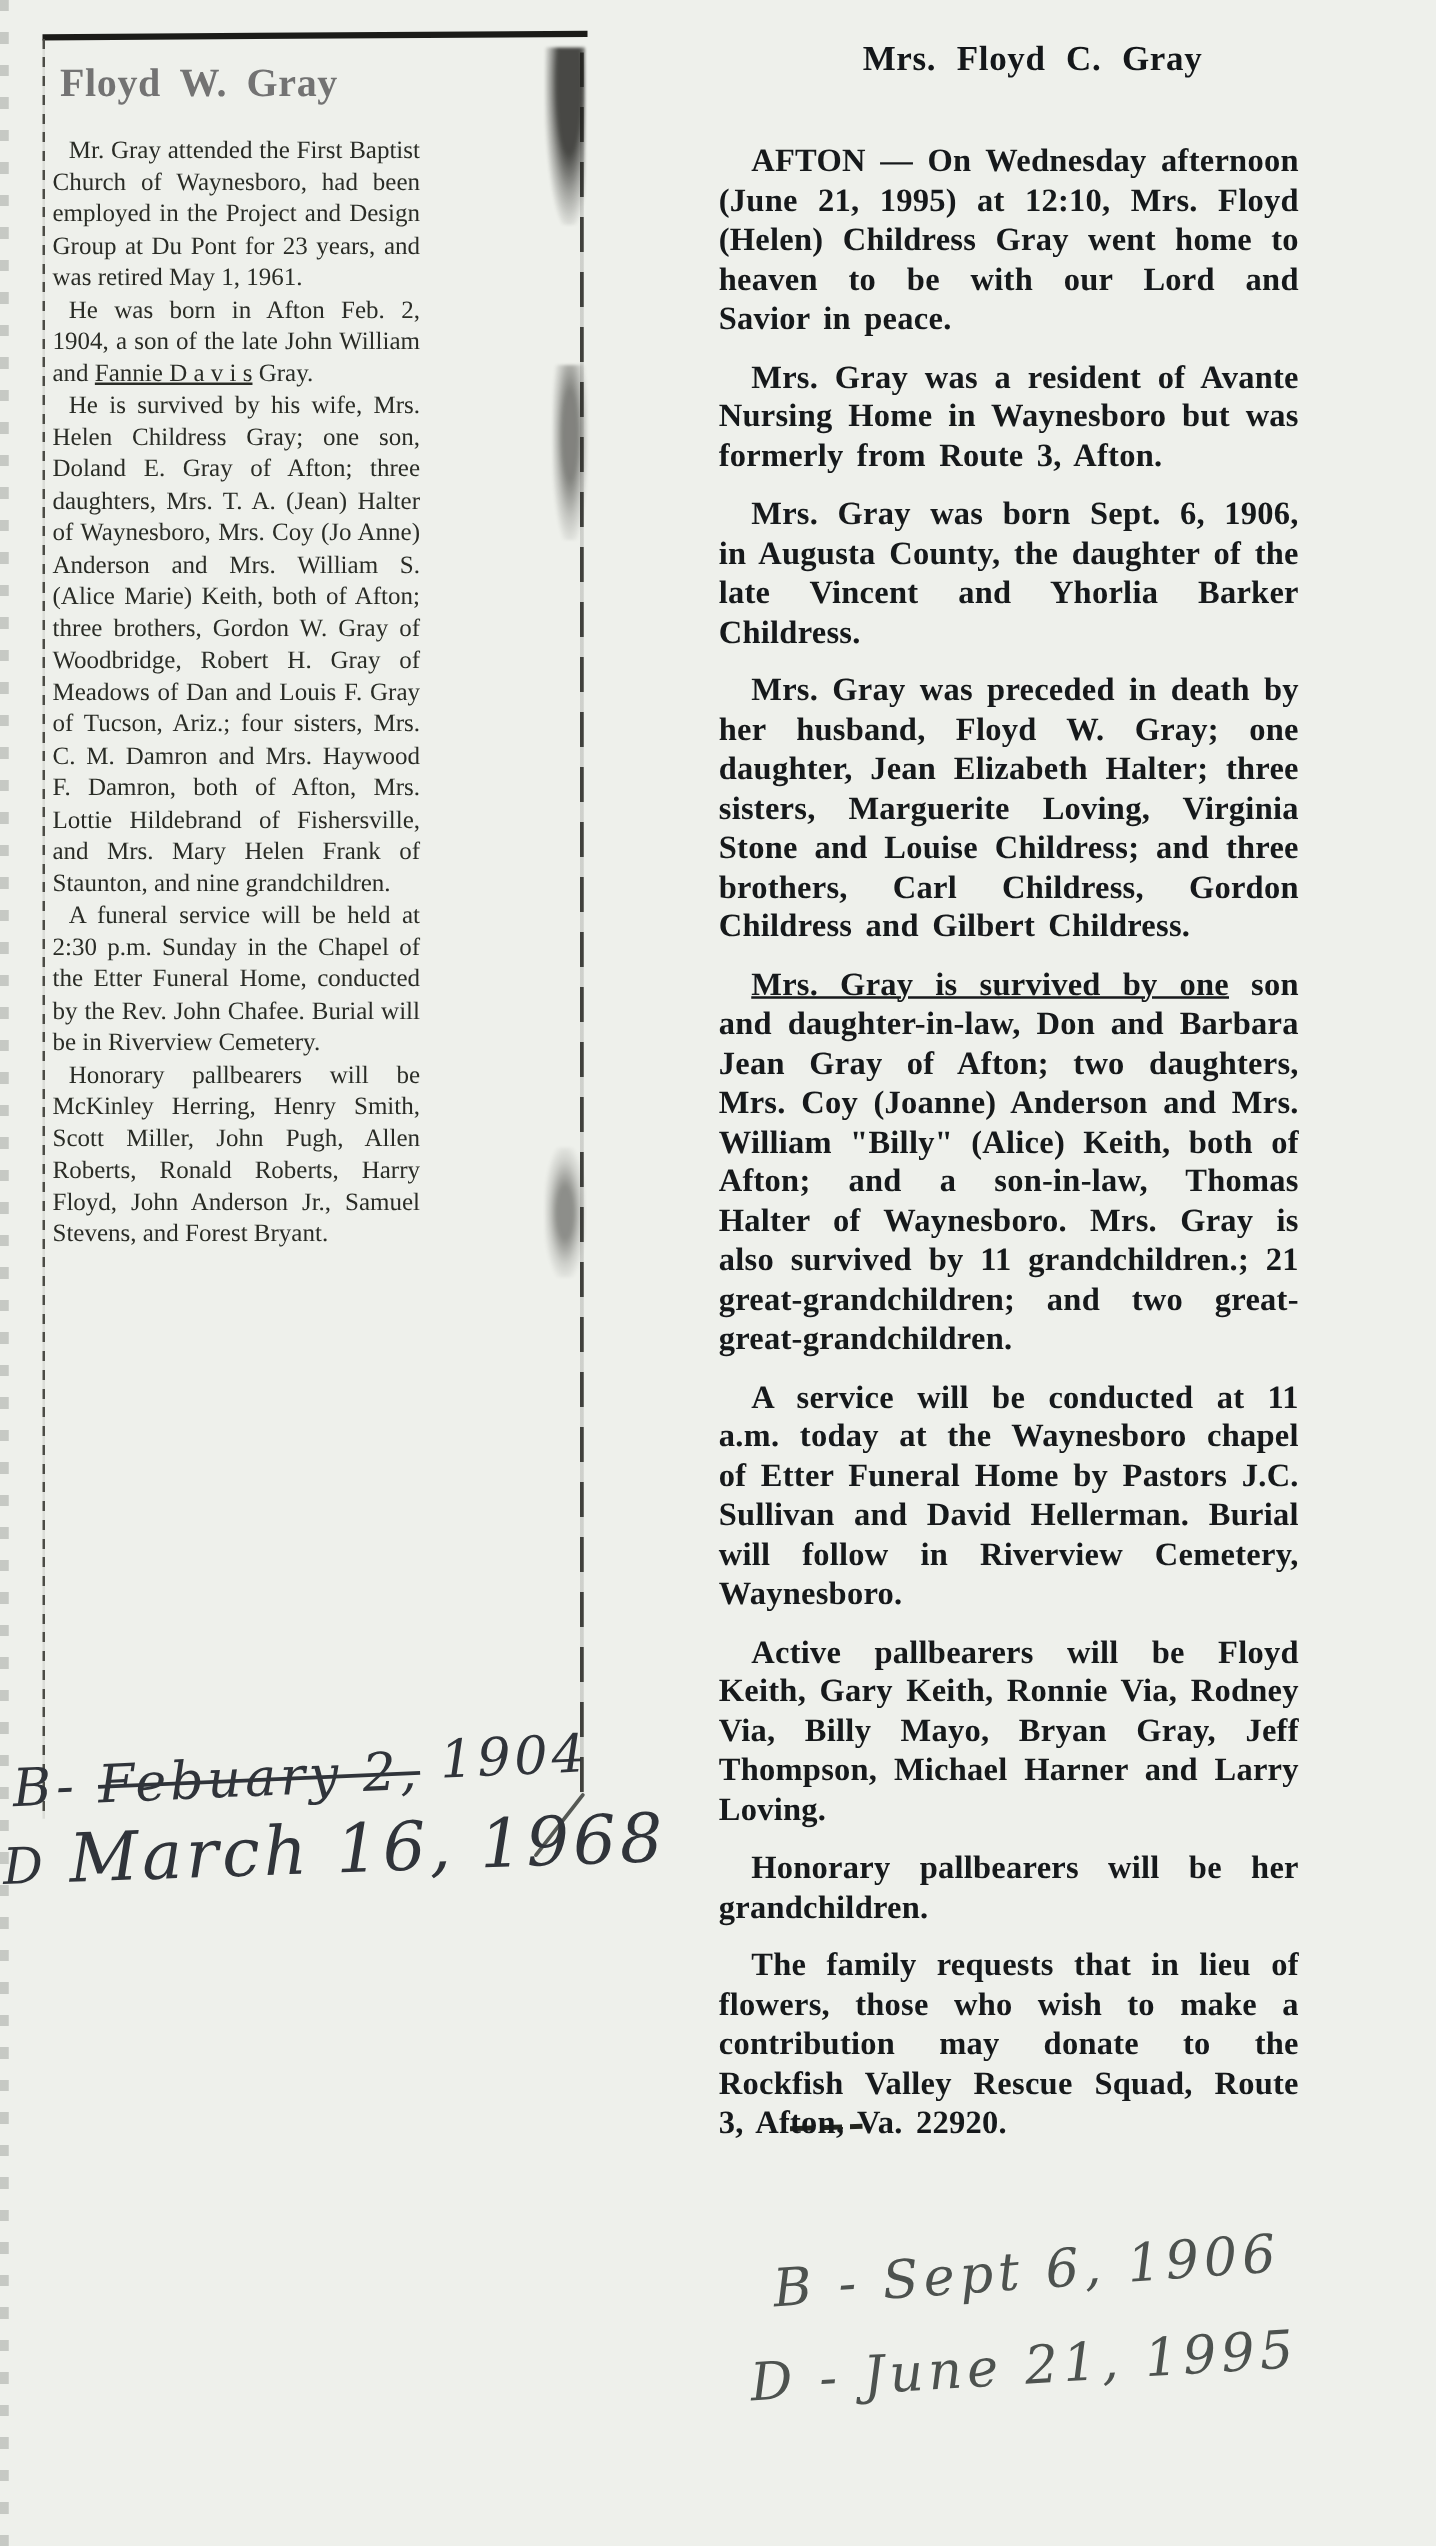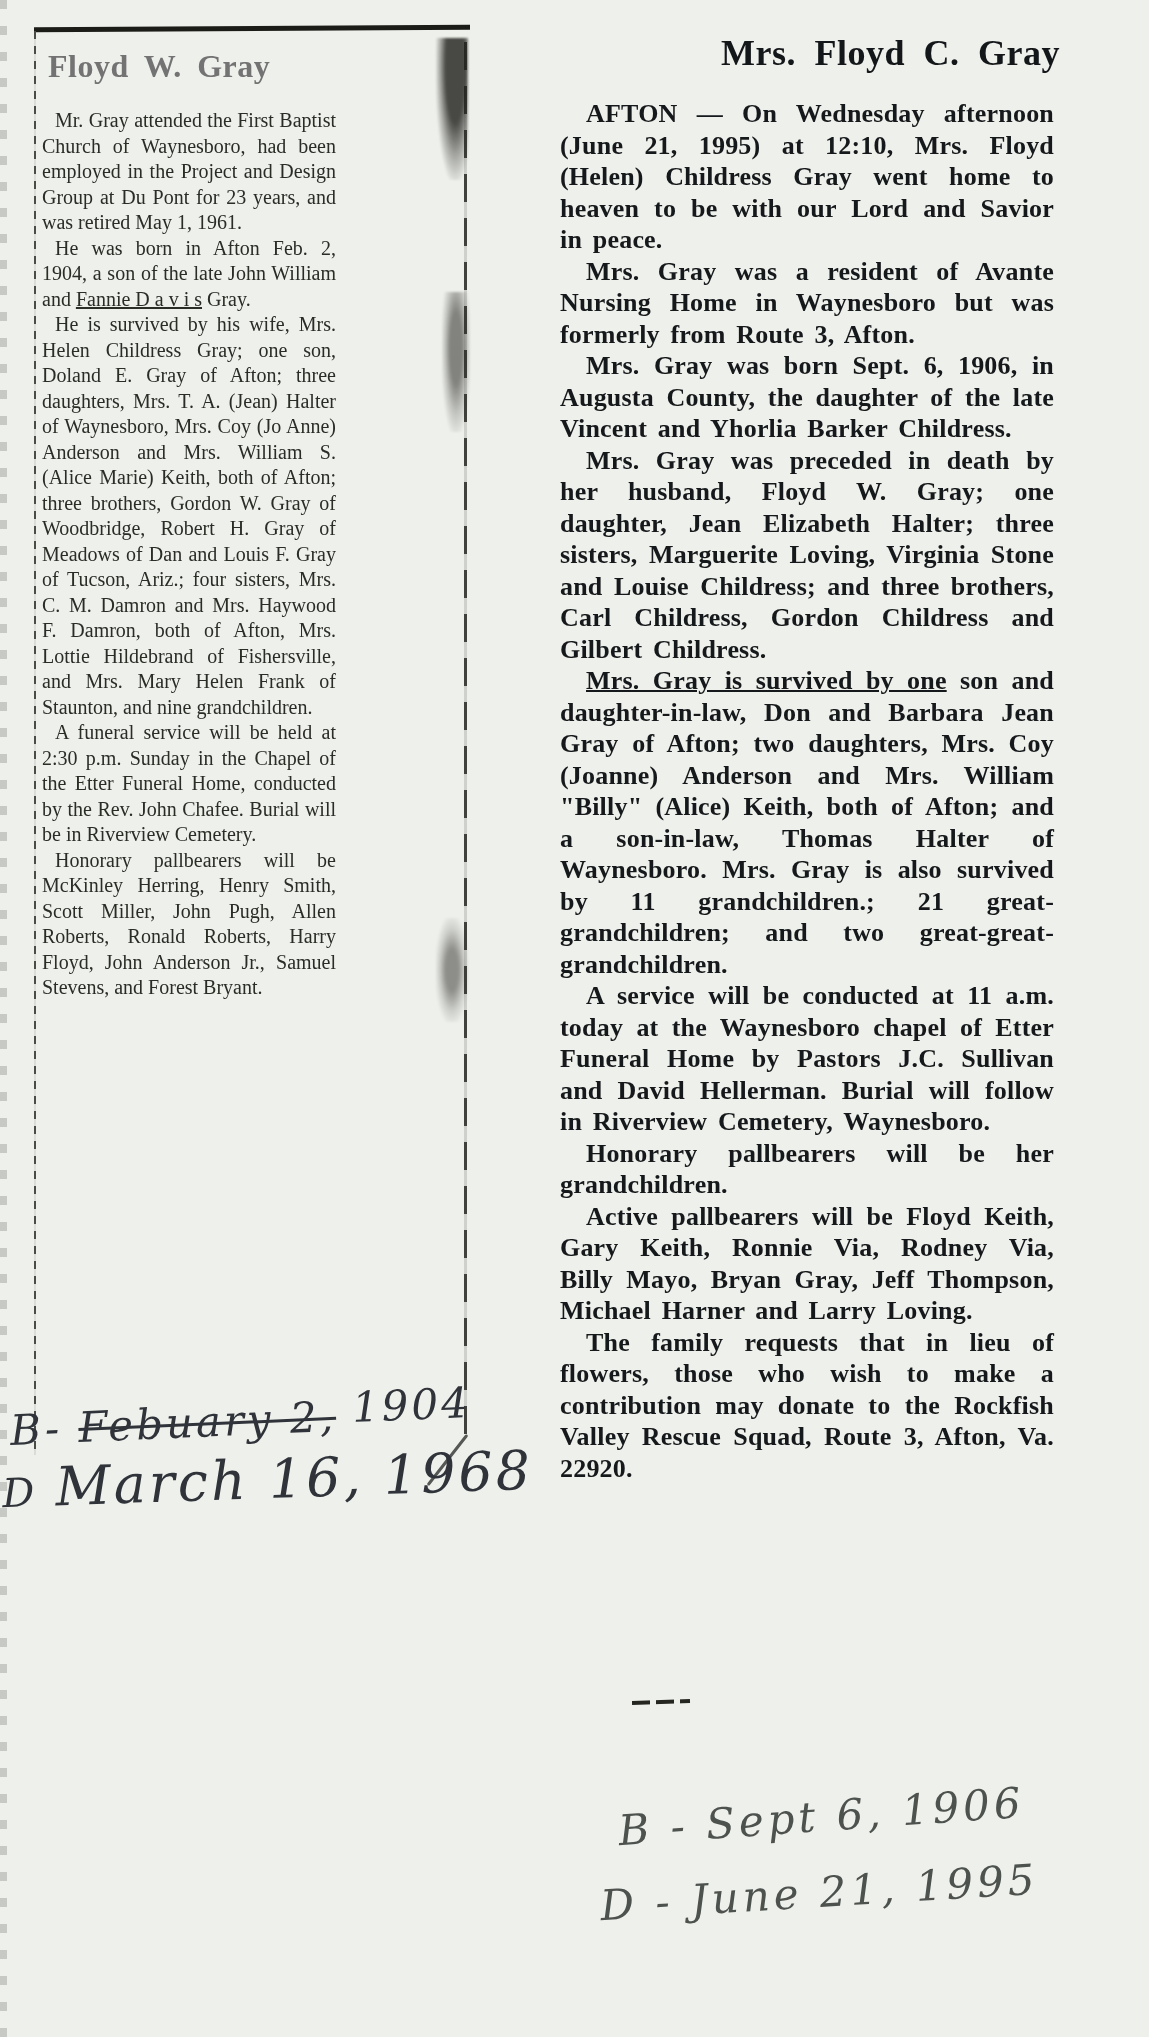--- a/index.html
+++ b/index.html
@@ -49,29 +49,29 @@
     font-size:32px;font-weight:bold;color:#737373;word-spacing:7px;letter-spacing:.5px;
   }
   .lbody{
     position:absolute;left:42px;top:108px;width:294px;
     font-size:20px;line-height:25.5px;color:var(--ink-left,#2a2c26);
     text-align:justify;
   }
   .lbody .para{margin:0;text-indent:13px;}
   
   .rtitle{
-    position:absolute;left:544px;top:32px;width:516px;margin:0;text-align:right;
-    font-size:36px;font-weight:bold;color:#14171a;word-spacing:9px;letter-spacing:.5px;
+    position:absolute;left:568px;top:32px;width:516px;margin:0;text-align:center;
+    font-size:28px;font-weight:bold;color:#14171a;word-spacing:9px;letter-spacing:.5px;
   }
   .rbody{
     position:absolute;left:560px;top:98px;width:494px;
     font-size:26px;line-height:31.5px;font-weight:700;color:var(--ink-right,#16191b);
     text-align:justify;word-spacing:4px;letter-spacing:.2px;
   }
-  .rbody .para{margin:0;text-indent:26px;}
+  .rbody .para{margin:15px;text-indent:26px;}
   
   .strike{text-decoration:line-through;text-decoration-thickness:2.5px;}
   .underline{text-decoration:underline;text-decoration-thickness:2px;}
   
   .hand{
     position:absolute;font-family:"DejaVu Serif", cursive;font-style:italic;
     white-space:nowrap;
   }
   .hand-left{color:#30343a;}
   .hand-right{color:#4d524f;}
@@ -108,22 +108,22 @@
     </div>
 
   <h1 class="rtitle">Mrs. Floyd C. Gray</h1>
   <div class="rbody">
       <p class="para">AFTON — On Wednesday afternoon (June 21, 1995) at 12:10, Mrs. Floyd (Helen) Childress Gray went home to heaven to be with our Lord and Savior in peace.</p>
       <p class="para">Mrs. Gray was a resident of Avante Nursing Home in Waynesboro but was formerly from Route 3, Afton.</p>
       <p class="para">Mrs. Gray was born Sept. 6, 1906, in Augusta County, the daughter of the late Vincent and Yhorlia Barker Childress.</p>
       <p class="para">Mrs. Gray was preceded in death by her husband, Floyd W. Gray; one daughter, Jean Elizabeth Halter; three sisters, Marguerite Loving, Virginia Stone and Louise Childress; and three brothers, Carl Childress, Gordon Childress and Gilbert Childress.</p>
       <p class="para"><span class="underline">Mrs. Gray is survived by one</span> son and daughter-in-law, Don and Barbara Jean Gray of Afton; two daughters, Mrs. Coy (Joanne) Anderson and Mrs. William "Billy" (Alice) Keith, both of Afton; and a son-in-law, Thomas Halter of Waynesboro. Mrs. Gray is also survived by 11 grandchildren.; 21 great-grandchildren; and two great-great-grandchildren.</p>
       <p class="para">A service will be conducted at 11 a.m. today at the Waynesboro chapel of Etter Funeral Home by Pastors J.C. Sullivan and David Hellerman. Burial will follow in Riverview Cemetery, Waynesboro.</p>
+      <p class="para">Active pallbearers will be Floyd Keith, Gary Keith, Ronnie Via, Rodney Via, Billy Mayo, Bryan Gray, Jeff Thompson, Michael Harner and Larry Loving.</p>
       <p class="para">Honorary pallbearers will be her grandchildren.</p>
-      <p class="para">Active pallbearers will be Floyd Keith, Gary Keith, Ronnie Via, Rodney Via, Billy Mayo, Bryan Gray, Jeff Thompson, Michael Harner and Larry Loving.</p>
       <p class="para">The family requests that in lieu of flowers, those who wish to make a contribution may donate to the Rockfish Valley Rescue Squad, Route 3, Afton, Va. 22920.</p>
     </div>
 
   <div class="hand hand-left hl1">
     <span>B-</span>
     <span class="hand-strike">Febuary 2,</span>
     <span class="year">1904</span>
   </div>
   <div class="hand hand-left hl2">
     <span class="dlabel">D</span>

